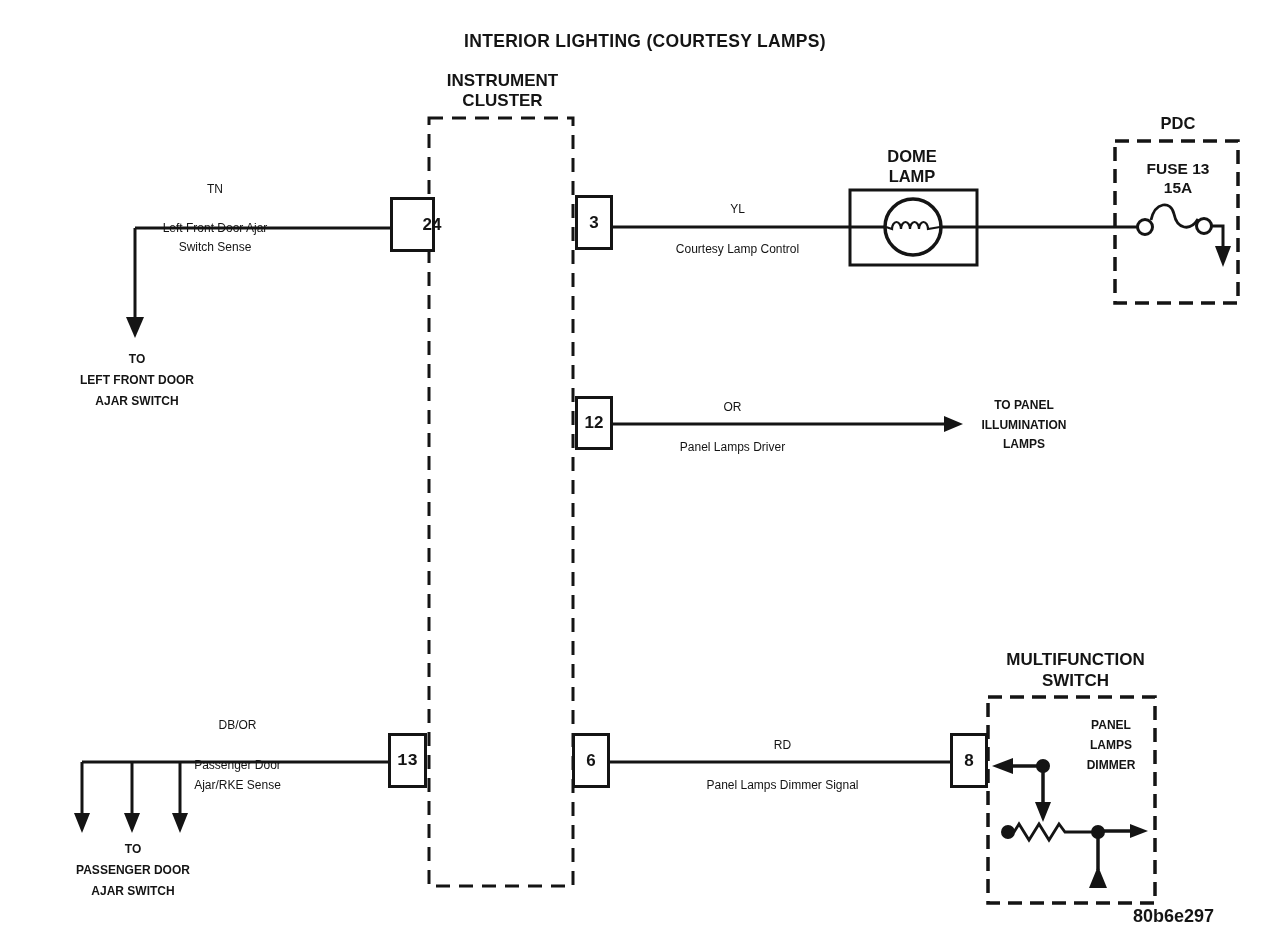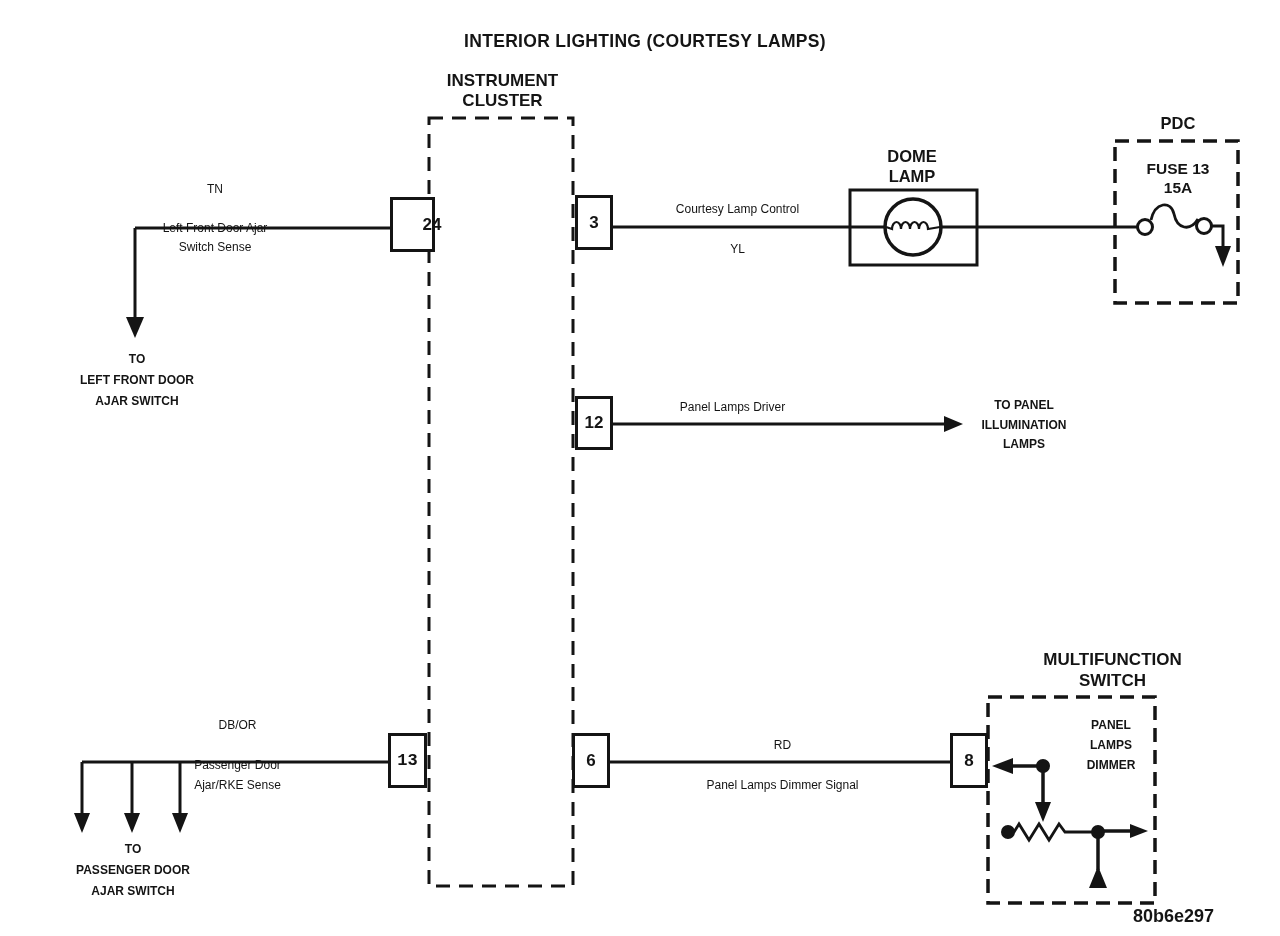--- a/index.html
+++ b/index.html
@@ -92,33 +92,34 @@
     <div>TN</div>
     <div>Left Front Door Ajar
 Switch Sense</div>
   </div>
 
   <div class="lbl bold" style="left:31px; top:349px; width:212px; line-height:21px;">TO
 LEFT FRONT DOOR
 AJAR SWITCH</div>
 
   <div class="lbl" style="left:615px; top:179px; width:245px;">
+    <div>YL</div>
     <div>Courtesy Lamp Control</div>
-    <div>YL</div>
   </div>
 
   <div class="lbl bold" style="left:838px; top:146px; width:148px; font-size:16.5px;">DOME
 LAMP</div>
 
   <div class="lbl bold" style="left:1117px; top:113px; width:122px; font-size:16.5px;">PDC</div>
 
   <div class="lbl bold" style="left:1117px; top:159px; width:122px; font-size:15.5px; line-height:19px;">FUSE 13
 15A</div>
 
   <div class="lbl" style="left:610px; top:377px; width:245px;">
+    <div>OR</div>
     <div>Panel Lamps Driver</div>
   </div>
 
   <div class="lbl bold" style="left:940px; top:396px; width:168px; line-height:19.5px;">TO PANEL
 ILLUMINATION
 LAMPS</div>
 
   <div class="lbl" style="left:115px; top:695px; width:245px;">
     <div>DB/OR</div>
     <div>Passenger Door
@@ -127,21 +128,21 @@
 
   <div class="lbl bold" style="left:27px; top:839px; width:212px; line-height:21px;">TO
 PASSENGER DOOR
 AJAR SWITCH</div>
 
   <div class="lbl" style="left:660px; top:715px; width:245px;">
     <div>RD</div>
     <div>Panel Lamps Dimmer Signal</div>
   </div>
 
-  <div class="lbl bold" style="left:1030px; top:649px; width:165px; font-size:17px; line-height:21px;">MULTIFUNCTION
+  <div class="lbl bold" style="left:993px; top:649px; width:165px; font-size:17px; line-height:21px;">MULTIFUNCTION
 SWITCH</div>
 
   <div class="lbl bold" style="left:1051px; top:715px; width:120px;">PANEL
 LAMPS
 DIMMER</div>
 
   <div class="lbl bold" style="left:1114px; top:906px; width:100px; font-size:18px; text-align:right;">80b6e297</div>
 
 </div>
 

